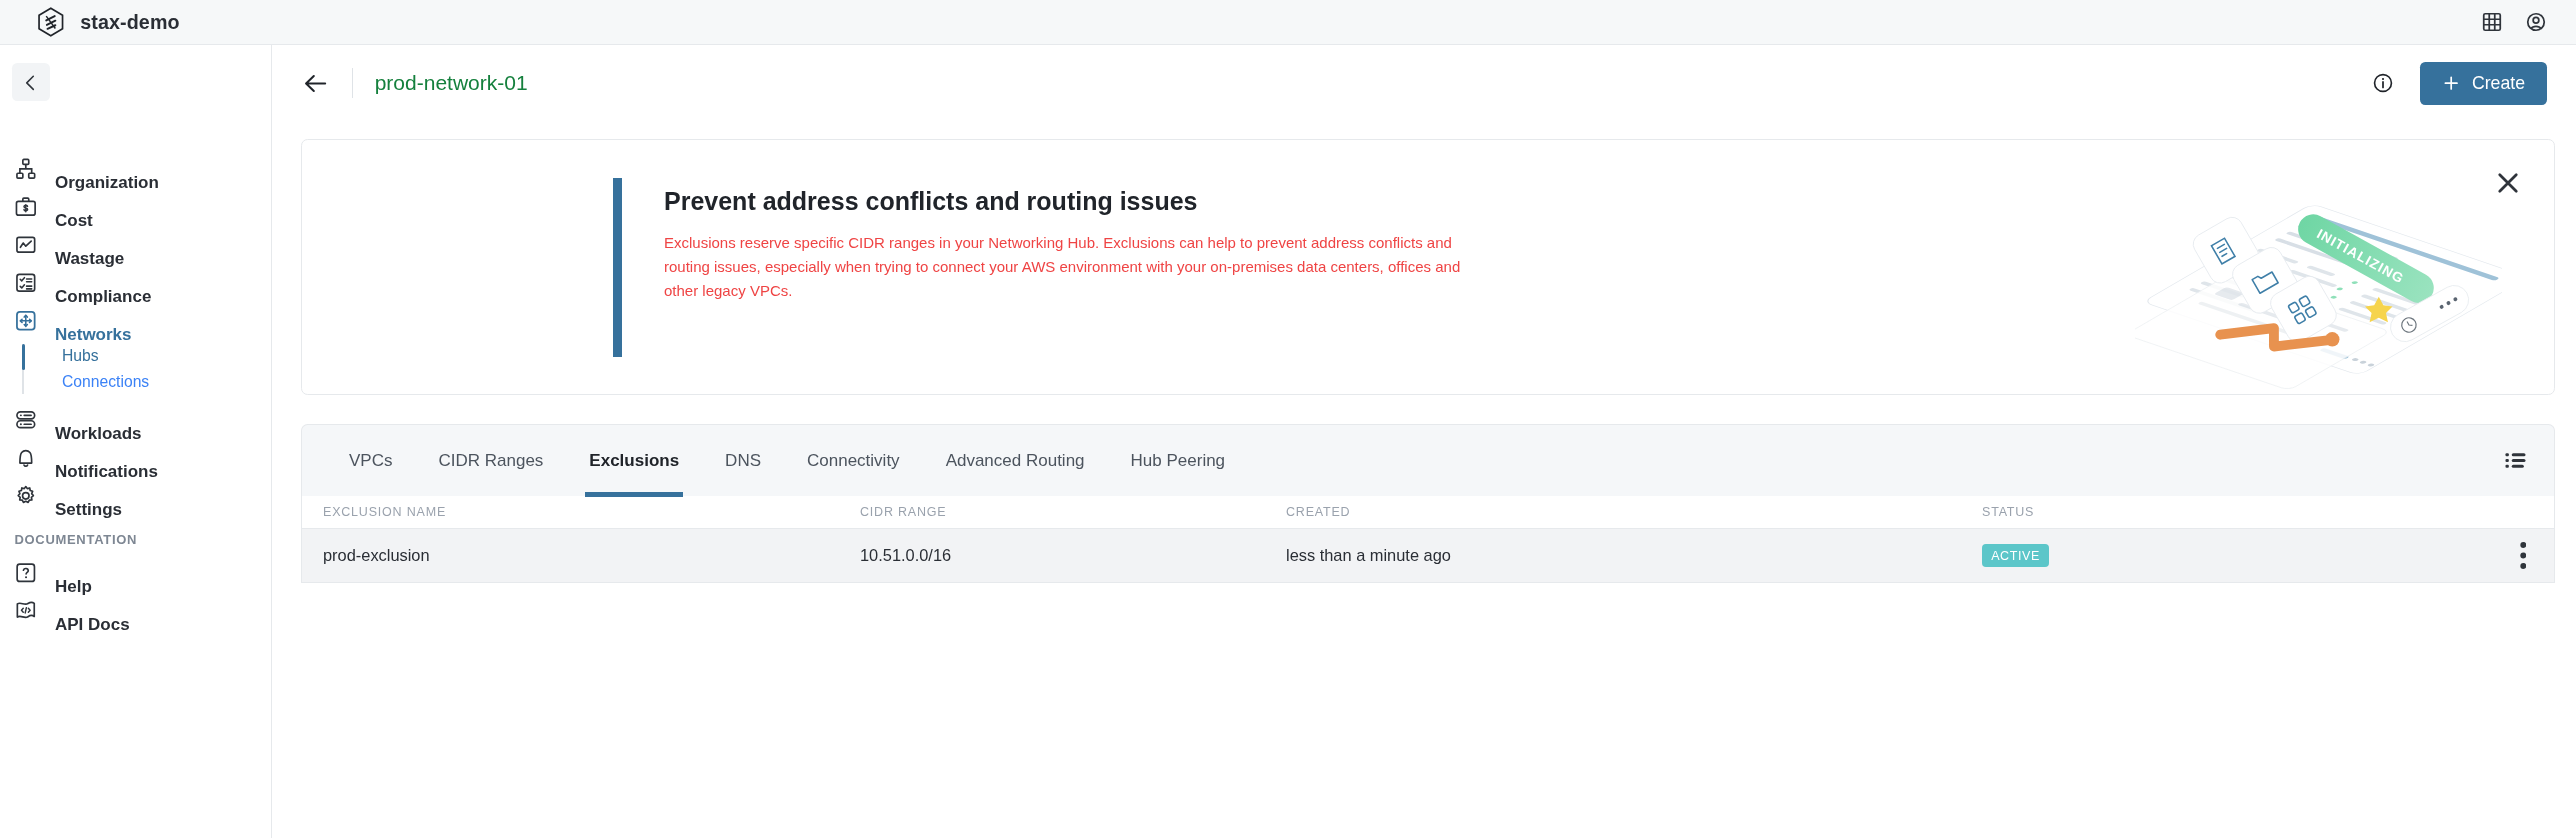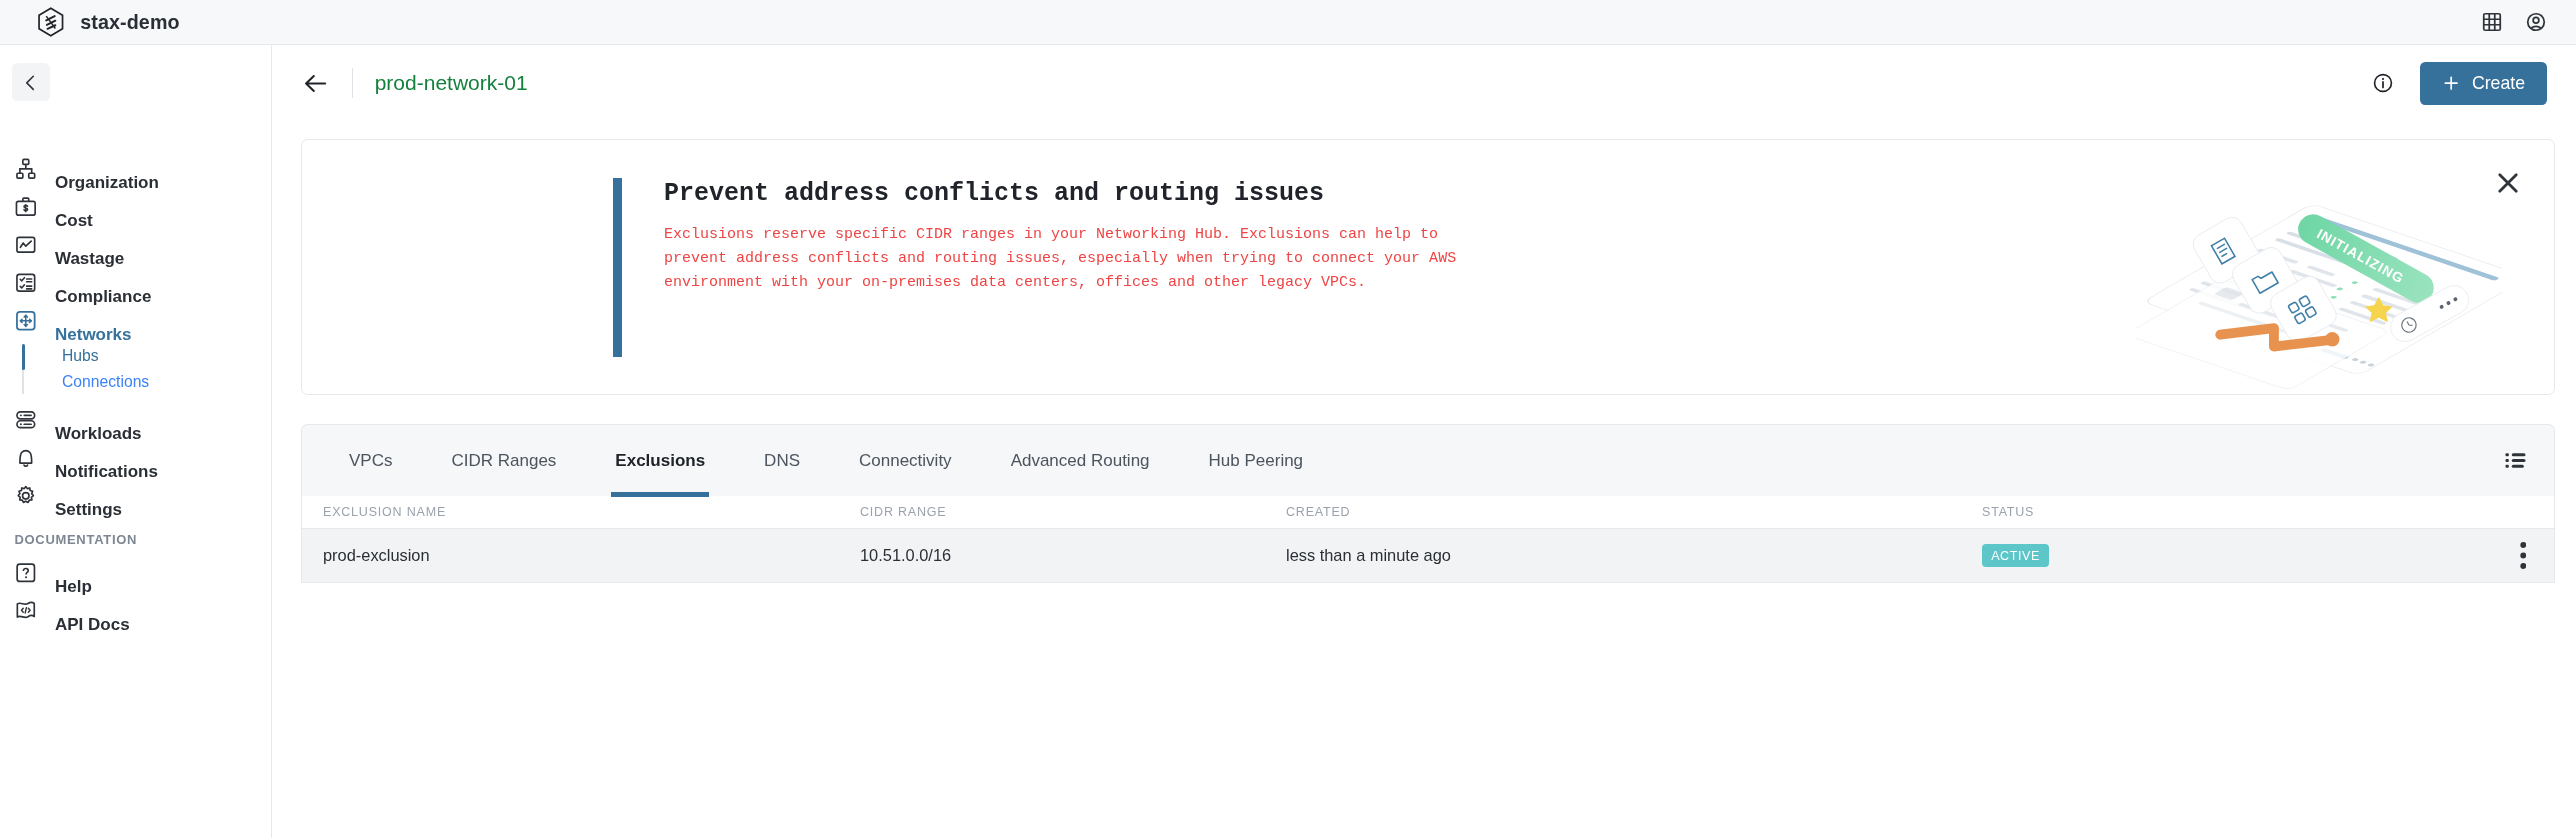--- a/index.html
+++ b/index.html
@@ -89,37 +89,37 @@
 
   
   .banner {
     position: absolute; left: 29px; top: 18.4px; width: 2254px; height: 256px;
     background: #ffffff; border: 0.7px solid #e6e9ec; border-radius: 6.6px; overflow: hidden;
   }
   .banner-bar {
     position: absolute; left: 311px; top: 38px; width: 9.2px; height: 179px;
     background: #36719c;
   }
-  .banner-text { position: absolute; left: 362px; top: 39px; width: 820px; font-family: Liberation Mono, monospace; }
+  .banner-text { position: absolute; left: 362px; top: 47px; width: 820px; }
   .banner-title { font-size: 25px; font-weight: 700; color: #20242a; margin-bottom: 14.4px; }
   .banner-body { font-size: 15px; line-height: 1.62; color: #ef4444; }
   .banner-close {
     position: absolute; right: 31.5px; top: 27.6px; width: 30px; height: 30px; cursor: pointer;
   }
   .banner-art { position: absolute; right: 52px; top: 5.2px; width: 367px; height: 249px; }
 
   
   .tabcard {
     position: absolute; left: 29px; top: 303px; width: 2254px; height: 138px;
   }
   .tabs-row {
     position: relative; height: 72px; background: #f5f7f9;
     border: 0.7px solid #e6e9ec; border-bottom: none;
     border-radius: 6.6px 6.6px 0 0;
-    display: flex; align-items: center; padding-left: 26px; gap: 17px;
+    display: flex; align-items: center; padding-left: 26px; gap: 4px;
   }
   .tab {
     position: relative; height: 72px; display: flex; align-items: center;
     padding: 0 21px; font-size: 17px; color: #4c545e; cursor: pointer; white-space: nowrap;
   }
   .tab.active { color: #20242a; font-weight: 700; }
   .tab.active::after {
     content: ""; position: absolute; left: 17px; right: 17px; bottom: 0;
     height: 4.6px; background: #36719c;
   }

